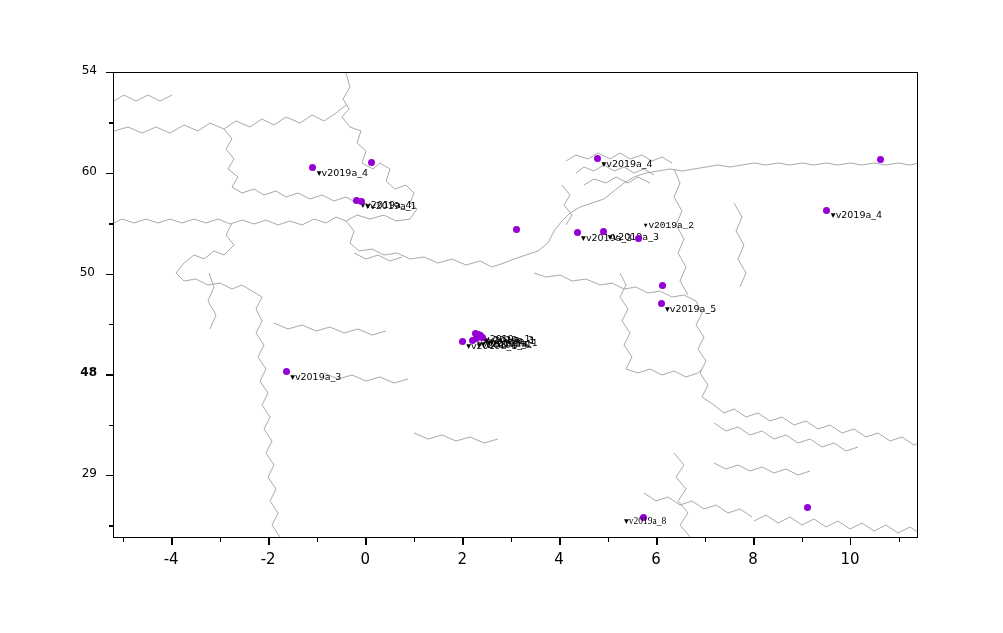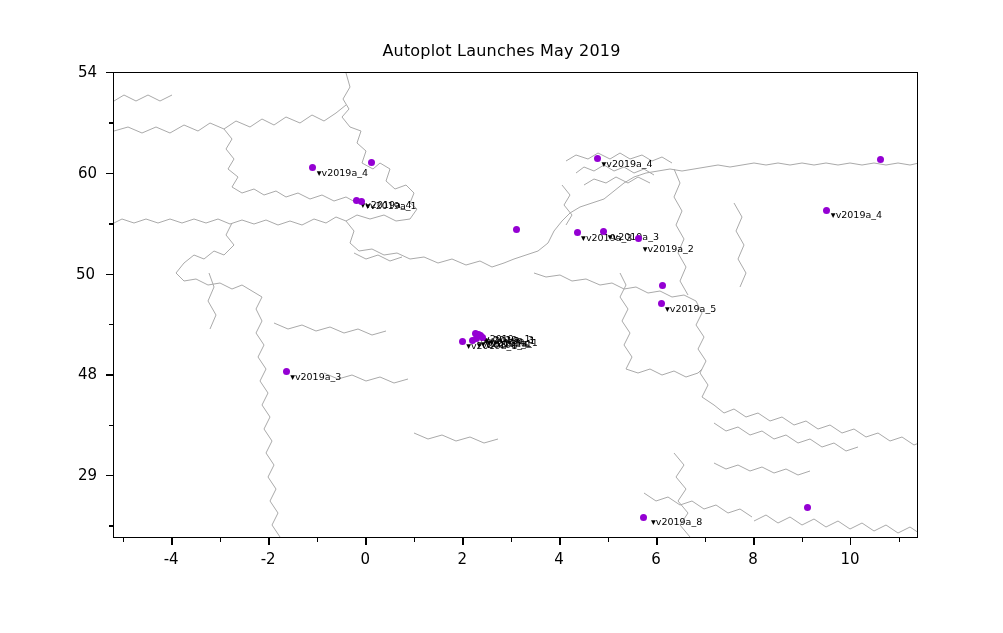--- a/index.html
+++ b/index.html
@@ -48,37 +48,36 @@
   .tick-y{
     position:absolute;
     background:#000;height:1.4px;
   }
   .tick-x{
     position:absolute;
     background:#000;width:1.4px;
   }
   .ylabel{
     position:absolute;
-    font-size:15px;color:#000;
+    font-size:12px;color:#000;
     text-align:right;
     width:40px;
   }
   .xlabel{
     position:absolute;
     font-size:15px;color:#000;
     text-align:center;
     width:40px;
   }
 </style>
 </head>
 <body>
 
 <div id="figure">
 
-  <div id="title">Autoplot Launches May 2019</div>
 
   <div id="axes">
     <svg id="mapsvg" viewBox="0 0 805 466" preserveAspectRatio="none">
       <g fill="none" stroke="#aaaaaa" stroke-width="1">
 
         <path d="M232 0 L236 14 L229 26 L235 36 L228 44 L236 54 L247 58 L243 70 L252 78 L248 90 L259 96 L266 90 L276 96 L272 108 L281 116 L292 112 L300 120 L296 130 L303 136 L296 146 L282 148 L270 142 L256 146 L243 142 L232 148 L222 144 L212 150 L200 146 L188 152 L176 148 L164 152 L152 147 L140 151 L128 147 L116 151 L104 146 L92 150 L80 146 L68 150 L56 146 L44 150 L32 146 L20 150 L8 146 L0 150"></path>
 
         <path d="M0 58 L14 54 L28 60 L42 54 L56 60 L70 52 L84 58 L96 50 L110 56 L122 48 L136 54 L148 46 L160 52 L172 44 L186 50 L198 42 L210 48 L222 40 L232 32"></path>
         <path d="M110 56 L118 66 L112 76 L120 86 L114 96 L124 104 L118 114 L128 120 L140 116 L150 122 L162 118 L172 124 L184 120 L196 126 L208 122 L220 128 L232 124 L243 130"></path>
 
@@ -130,51 +129,51 @@
         <div class="ptlabel" style="left: 487.485px; top: 86.6432px;">▾v2019a_4</div>
         <div class="pt" style="left: 766.205px; top: 86.6508px; background: rgb(148, 0, 211);"></div>
         <div class="pt" style="left: 712.861px; top: 137.029px; background: rgb(148, 0, 211);"></div>
         <div class="ptlabel" style="left: 716.861px; top: 138.029px;">▾v2019a_4</div>
         <div class="pt" style="left: 402.5px; top: 156.173px; background: rgb(148, 0, 211);"></div>
         <div class="pt" style="left: 463.117px; top: 159.699px; background: rgb(148, 0, 211);"></div>
         <div class="ptlabel" style="left: 467.117px; top: 160.699px;">▾v2019a_3</div>
         <div class="pt" style="left: 489.789px; top: 158.692px; background: rgb(148, 0, 211);"></div>
         <div class="ptlabel" style="left: 493.789px; top: 159.692px;">▾v2019a_3</div>
         <div class="pt" style="left: 524.705px; top: 165.241px; background: rgb(148, 0, 211);"></div>
-        <div class="ptlabel" style="left: 528.705px; top: 172px;">▾v2019a_2</div>
+        <div class="ptlabel" style="left: 528.705px; top: 149px; font-family: Liberation Mono, monospace;">▾v2019a_2</div>
         <div class="pt" style="left: 548.952px; top: 212.597px; background: rgb(148, 0, 211);"></div>
         <div class="pt" style="left: 547.012px; top: 230.733px; background: rgb(148, 0, 211);"></div>
         <div class="ptlabel" style="left: 551.012px; top: 231.733px;">▾v2019a_5</div>
         <div class="pt" style="left: 348.187px; top: 268.013px; background: rgb(148, 0, 211);"></div>
         <div class="ptlabel" style="left: 352.187px; top: 269.013px;">▾v2019a_1</div>
         <div class="pt" style="left: 361.28px; top: 260.96px; background: rgb(148, 0, 211);"></div>
         <div class="ptlabel" style="left: 365.28px; top: 261.96px;">▾v2019a_1</div>
         <div class="pt" style="left: 364.675px; top: 261.968px; background: rgb(148, 0, 211);"></div>
         <div class="ptlabel" style="left: 368.675px; top: 262.968px;">▾v2019a_3</div>
         <div class="pt" style="left: 366.13px; top: 262.975px; background: rgb(148, 0, 211);"></div>
         <div class="ptlabel" style="left: 370.13px; top: 263.975px;">▾v2019a_1</div>
         <div class="pt" style="left: 362.735px; top: 265.998px; background: rgb(148, 0, 211);"></div>
         <div class="ptlabel" style="left: 366.735px; top: 266.998px;">▾v2019a_1</div>
         <div class="pt" style="left: 358.855px; top: 267.005px; background: rgb(148, 0, 211);"></div>
         <div class="ptlabel" style="left: 362.855px; top: 268.005px;">▾v2019a_4</div>
         <div class="pt" style="left: 368.554px; top: 264.99px; background: rgb(148, 0, 211);"></div>
         <div class="ptlabel" style="left: 372.554px; top: 265.99px;">▾v2019a_1</div>
         <div class="pt" style="left: 172.154px; top: 298.744px; background: rgb(148, 0, 211);"></div>
         <div class="ptlabel" style="left: 176.154px; top: 299.744px;">▾v2019a_3</div>
         <div class="pt" style="left: 529.554px; top: 444.337px; background: rgb(148, 0, 211);"></div>
-        <div class="ptlabel" style="left: 537px; top: 445.337px;">▾v2019a_8</div>
+        <div class="ptlabel" style="left: 510px; top: 445.337px; font-family: Liberation Serif, serif;">▾v2019a_8</div>
         <div class="pt" style="left: 693.464px; top: 434.262px; background: rgb(148, 0, 211);"></div>
       </div>
   </div>
 
   <div id="axis-decor">
       <div class="tick-y" style="left: 106px; top: 475.027px; width: 7px;"></div>
       <div class="ylabel" style="left: 57px; top: 466.027px;">29</div>
       <div class="tick-y" style="left: 106px; top: 374.27px; width: 7px;"></div>
-      <div class="ylabel" style="left: 57px; top: 365.27px;">48</div>
+      <div class="ylabel" style="left: 57px; top: 365.27px; font-weight: bold;">48</div>
       <div class="tick-y" style="left: 106px; top: 273.514px; width: 7px;"></div>
       <div class="ylabel" style="left: 55px; top: 264.514px;">50</div>
       <div class="tick-y" style="left: 106px; top: 172.757px; width: 7px;"></div>
       <div class="ylabel" style="left: 57px; top: 163.757px;">60</div>
       <div class="tick-y" style="left: 106px; top: 72px; width: 7px;"></div>
       <div class="ylabel" style="left: 57px; top: 63px;">54</div>
       <div class="tick-y" style="left: 109px; top: 525.405px; width: 4px;"></div>
       <div class="tick-y" style="left: 109px; top: 424.649px; width: 4px;"></div>
       <div class="tick-y" style="left: 109px; top: 323.892px; width: 4px;"></div>
       <div class="tick-y" style="left: 109px; top: 223.135px; width: 4px;"></div>

